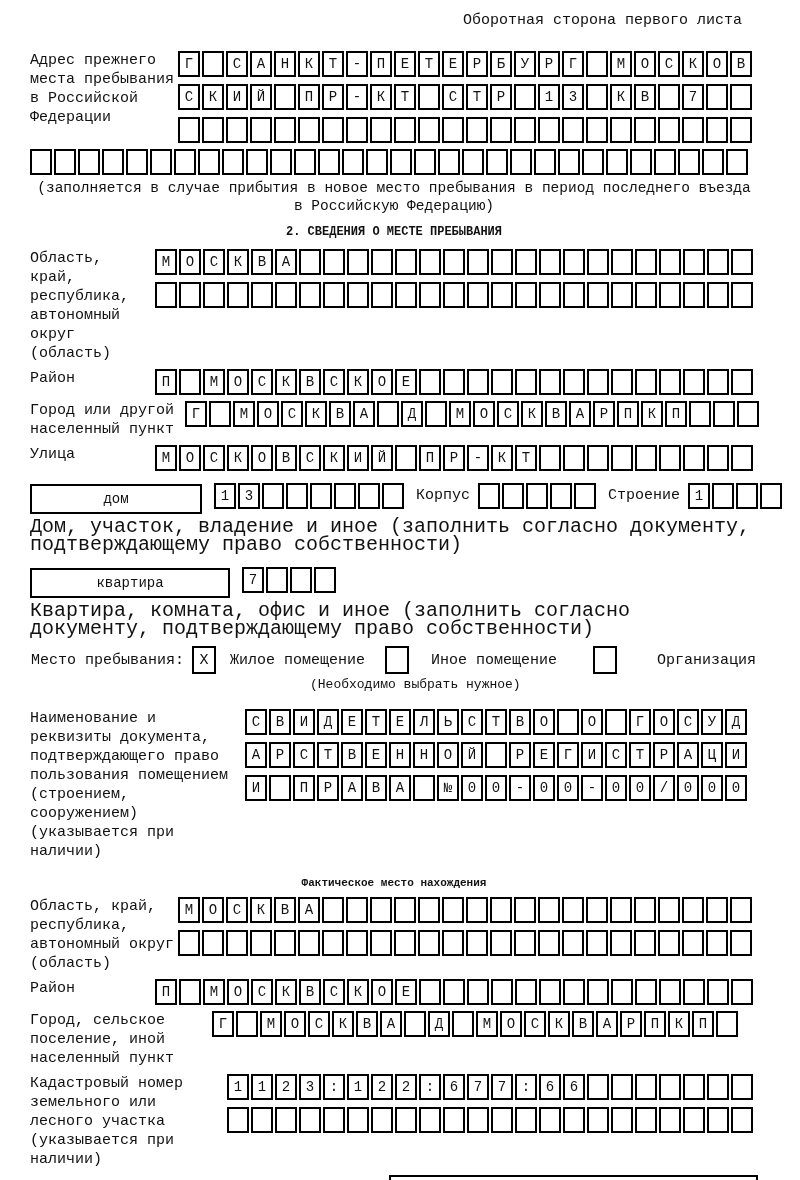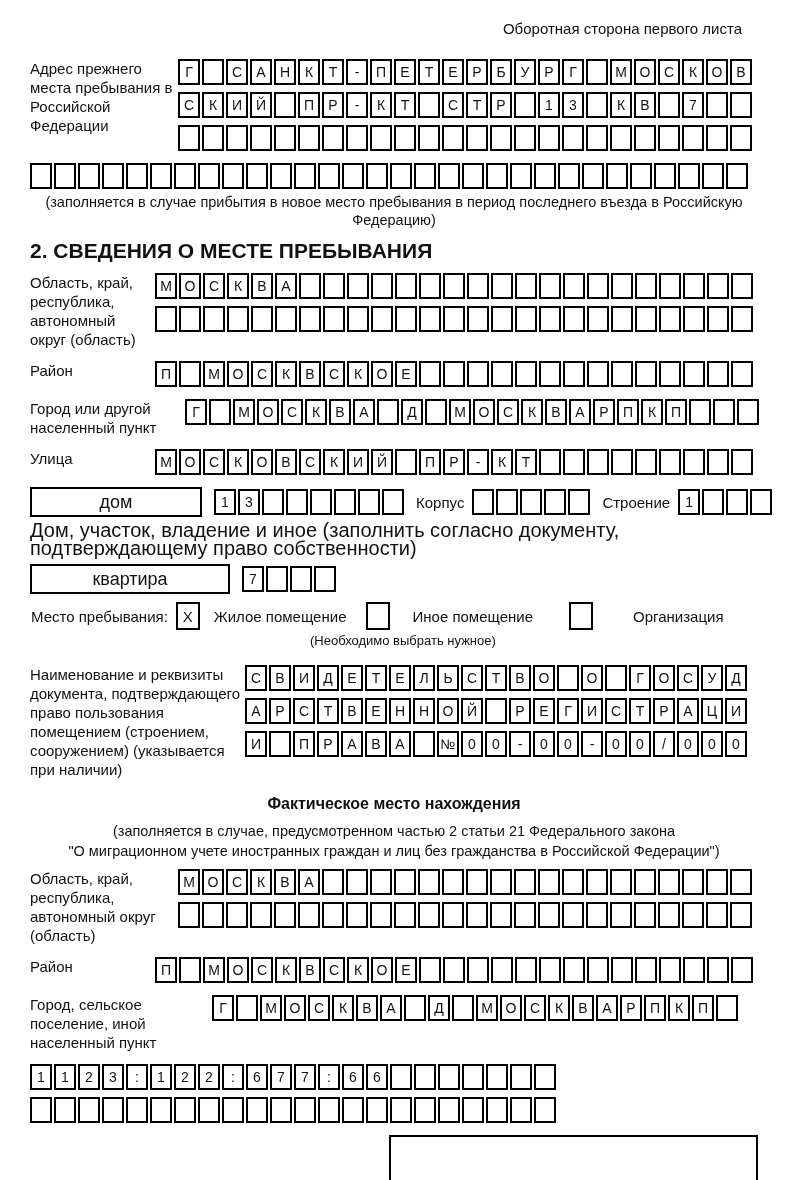--- a/index.html
+++ b/index.html
@@ -1,49 +1,49 @@
 <!DOCTYPE html>
 <html><head>
 <meta charset="utf-8">
 <style>
   html,body{margin:0;padding:0;background:#fff;}
   .page{
     width:800px;height:1180px;box-sizing:border-box;
-    padding:20px 42px 10px 30px;
-    font-family:Liberation Sans, sans-serif;
+    padding:12px 42px 10px 30px;
+    font-family:Liberation Mono, monospace;
     color:#111;background:#fff;overflow:hidden;
   }
   .hdr-note{text-align:right;font-size:15px;padding-right:16px;margin-bottom:22px;}
-  .row{display:flex;align-items:flex-start;margin-bottom:12px;}
+  .row{display:flex;align-items:flex-start;margin-bottom:6px;}
   .lbl{font-size:15px;line-height:19px;flex:0 0 auto;}
   .lw148{width:148px;} .lw125{width:125px;} .lw155{width:155px;}
   .lw215{width:215px;} .lw182{width:182px;} .lw197{width:197px;}
   .grid{display:flex;flex-direction:column;gap:7px;}
   .boxrow{display:flex;white-space:nowrap;}
   .cell{
     display:inline-flex;justify-content:center;align-items:center;
     width:18px;height:22px;border:2px solid #000;margin-right:2px;
     font-size:14px;line-height:22px;flex:0 0 auto;
   }
   .caption{font-size:20px;line-height:18px;margin:1px 0 7px 0;}
   .note-center{text-align:center;font-size:14.5px;line-height:18px;margin:2px 0 6px 0;}
-  .sec-title{text-align:left;font-weight:bold;font-size:21px;margin:10px 0 10px 0;}
+  .sec-title{text-align:center;font-weight:bold;font-size:12px;margin:10px 0 10px 0;}
   .widebox{
     border:2px solid #000;height:26px;display:flex;align-items:center;
-    justify-content:center;font-size:18px;flex:0 0 auto;
+    justify-content:center;font-size:14px;flex:0 0 auto;margin-top:7px;
   }
   .dom-row{display:flex;align-items:center;margin-bottom:4px;}
   .inline-lbl{font-size:15px;margin:0 8px 0 10px;flex:0 0 auto;}
   .mesto-row{display:flex;align-items:center;font-size:15px;margin:8px 0 2px 1px;}
   .chk{
     width:20px;height:24px;border:2px solid #000;display:inline-flex;
     align-items:center;justify-content:center;font-size:15px;flex:0 0 auto;
   }
   .mesto-note{font-size:13px;margin:3px 0 17px 280px;}
-  .fact-title{text-align:center;font-weight:bold;font-size:16px;margin:16px 0 8px 0;}
+  .fact-title{text-align:center;font-weight:bold;font-size:11px;margin:16px 0 8px 0;}
   .fact-note{text-align:center;font-size:14.5px;line-height:20px;margin-bottom:8px;}
   .stamp-box{width:365px;height:172px;border:2px solid #000;margin-left:auto;margin-top:6px;}
 </style>
 </head>
 <body>
 
 <div class="page">
 
   <div class="hdr-note">Оборотная сторона первого листа</div>
 
@@ -350,20 +350,21 @@
 
   <div class="dom-row">
     <div class="widebox" style="width:196px;">квартира</div>
     <div class="boxrow" style="margin-left:12px;">
         <span class="cell">7</span>
         <span class="cell"></span>
         <span class="cell"></span>
         <span class="cell"></span>
       </div>
   </div>
+  <div class="caption">Квартира, комната, офис и иное (заполнить согласно документу, подтверждающему право собственности)</div>
 
   <div class="mesto-row">
     <span>Место пребывания:</span>
     <span class="chk" style="margin-left:8px;">X</span>
     <span style="margin-left:14px;">Жилое помещение</span>
     <span class="chk" style="margin-left:20px;"></span>
     <span style="margin-left:22px;">Иное помещение</span>
     <span class="chk" style="margin-left:36px;"></span>
     <span style="margin-left:40px;">Организация</span>
   </div>
@@ -438,24 +439,20 @@
           <span class="cell">0</span>
           <span class="cell">/</span>
           <span class="cell">0</span>
           <span class="cell">0</span>
           <span class="cell">0</span>
         </div>
     </div>
   </div>
 
   <div class="fact-title">Фактическое место нахождения</div>
-  <div class="fact-note">
-    <span>(заполняется в случае, предусмотренном частью 2 статьи 21 Федерального закона</span><br>
-    <span>"О миграционном учете иностранных граждан и лиц без гражданства в Российской Федерации")</span>
-  </div>
 
   <div class="row">
     <div class="lbl lw148">Область, край, республика, автономный округ (область)</div>
     <div class="grid">
       <div class="boxrow">
           <span class="cell">М</span>
           <span class="cell">О</span>
           <span class="cell">С</span>
           <span class="cell">К</span>
           <span class="cell">В</span>
@@ -561,20 +558,21 @@
         <span class="cell">А</span>
         <span class="cell">Р</span>
         <span class="cell">П</span>
         <span class="cell">К</span>
         <span class="cell">П</span>
         <span class="cell"></span>
       </div>
   </div>
 
   <div class="row">
+    <div class="lbl lw197">Кадастровый номер земельного или лесного участка (указывается при наличии)</div>
     <div class="grid">
       <div class="boxrow">
           <span class="cell">1</span>
           <span class="cell">1</span>
           <span class="cell">2</span>
           <span class="cell">3</span>
           <span class="cell">:</span>
           <span class="cell">1</span>
           <span class="cell">2</span>
           <span class="cell">2</span>

